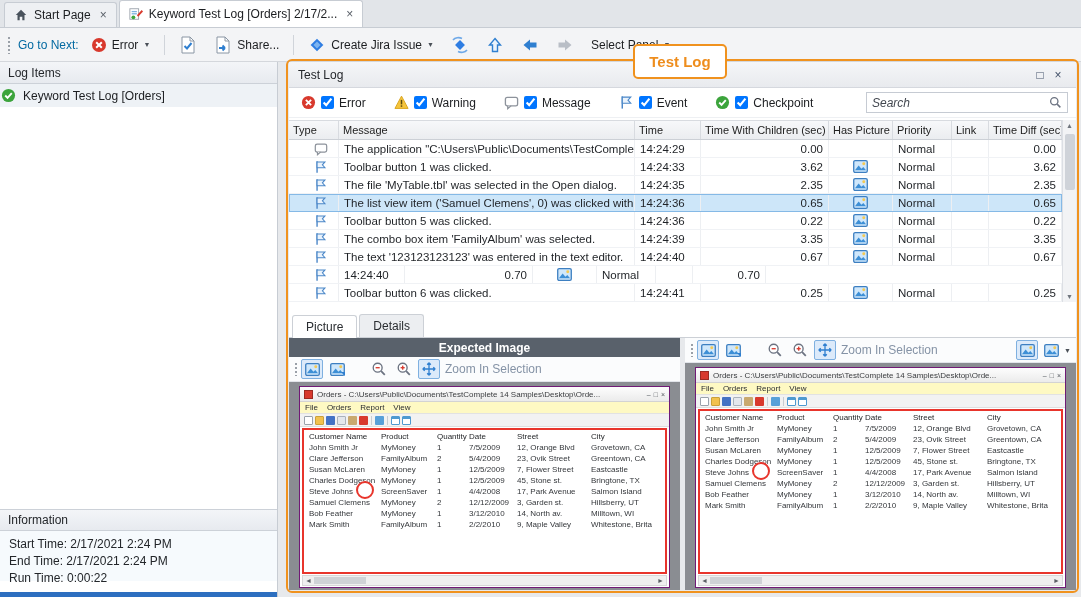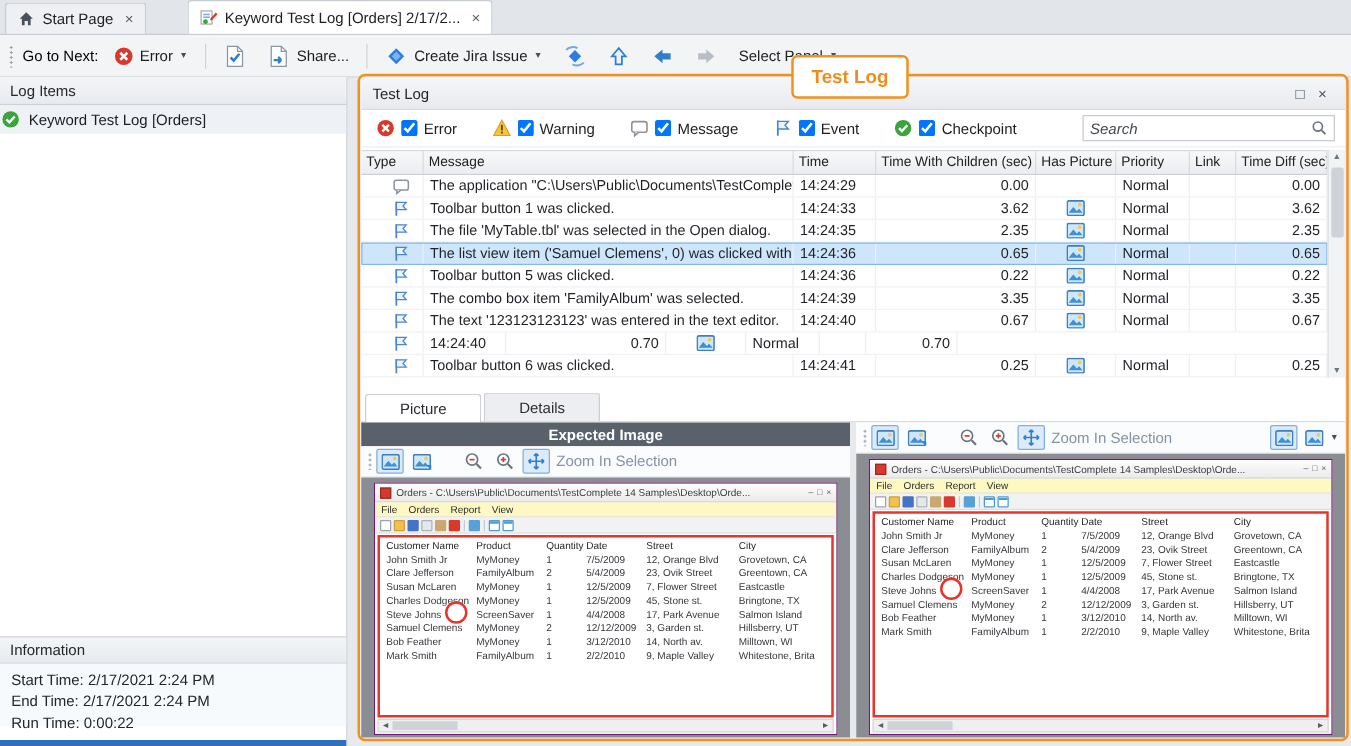--- a/index.html
+++ b/index.html
@@ -2,31 +2,31 @@
 <html><head>
 <meta charset="utf-8">
 <style>
   *{margin:0;padding:0;box-sizing:border-box;}
   body{font-family:"Liberation Sans",sans-serif;background:#d4d7db;}
   .screen{position:relative;width:1081px;height:597px;background:#e7e9ec;overflow:hidden;font-size:12px;color:#1c1e21;}
 
   
   .tabbar{position:absolute;left:0;top:0;width:100%;height:28px;background:#e2e5e9;border-bottom:1px solid #c7ccd3;display:flex;align-items:flex-end;padding-left:4px;}
   .tab{height:25px;display:flex;align-items:center;gap:6px;padding:0 9px;border:1px solid #c7ccd3;border-bottom:none;background:#eef0f3;border-radius:3px 3px 0 0;margin-right:2px;white-space:nowrap;}
-  .tab.active{background:#fff;height:27px;margin-left:31px;}
+  .tab.active{background:#fff;height:27px;}
   .tab .x{color:#5a6069;font-size:12px;line-height:1;margin-left:3px;cursor:default;}
 
   
   .topbar{position:absolute;left:0;top:28px;width:100%;height:34px;background:#f3f4f6;border-bottom:1px solid #d4d7dc;display:flex;align-items:center;gap:7px;padding:0 7px;}
   .grip{width:4px;height:18px;background-image:radial-gradient(#9aa0a8 1px,transparent 1.1px);background-size:4px 4px;}
   .grip.small{height:14px;}
   .sep{width:1px;height:20px;background:#d0d4da;margin:0 2px;}
   .tbtn{display:flex;align-items:center;gap:5px;padding:3px 5px;border-radius:2px;white-space:nowrap;}
   .caret{font-size:7px;color:#4a5058;}
-  .lbl{color:#000000;}
+  .lbl{color:#0369a1;}
 
   
   .left{position:absolute;left:0;top:62px;width:278px;height:535px;background:#fff;border-right:1px solid #c7ccd3;}
   .pane-hd{height:22px;background:linear-gradient(#f3f5f8,#e7eaef);border-bottom:1px solid #ccd1d8;display:flex;align-items:center;padding:0 8px;color:#24272b;}
   .tree-item{display:flex;align-items:center;gap:7px;padding:4px 1px;background:#eef2f6;text-align:center;}
   .info-hd{position:absolute;left:0;top:447px;width:100%;border-top:1px solid #ccd1d8;}
   .info-box{position:absolute;left:0;top:469px;width:100%;height:50px;background:#f6fafd;padding:5px 9px;line-height:17px;color:#23262a;}
   .left-accent{position:absolute;left:0;top:530px;width:100%;height:5px;background:#2d6fc0;}
 
   
@@ -57,21 +57,21 @@
   .cicon{justify-content:flex-end;padding-right:10px;}
   .num{justify-content:flex-end;}
   .cpic{justify-content:center;}
   .lrow.sel{background:#cde6f9;outline:1px solid #85b9e6;outline-offset:-1px;}
   .vscroll{position:absolute;right:0;top:0;width:14px;height:182px;background:#f2f3f5;border-left:1px solid #dcdfe4;}
   .sarr{position:absolute;left:0;width:100%;text-align:center;font-size:7px;color:#6f757d;}
   .sarr{top:2px;} .sarr.sdown{top:auto;bottom:2px;}
   .sthumb{position:absolute;left:2px;top:14px;width:10px;height:56px;background:#cfd3d9;border-radius:2px;}
 
   .dtabs{position:absolute;left:0;top:250px;width:100%;height:26px;display:flex;align-items:flex-end;padding-left:3px;border-bottom:1px solid #ccd0d6;background:#fff;}
-  .dtab{padding:4px 27px;border:1px solid #ccd0d6;border-bottom:none;background:#eceef1;margin-right:2px;border-radius:3px 3px 0 0;color:#2a2d31;}
+  .dtab{padding:4px 13px;border:1px solid #ccd0d6;border-bottom:none;background:#eceef1;margin-right:2px;border-radius:3px 3px 0 0;color:#2a2d31;}
   .dtab.active{background:#fff;position:relative;top:1px;}
 
   .panels{position:absolute;left:0;top:276px;width:787px;height:252px;display:flex;gap:5px;background:#e7e9ec;}
   .ipanel{width:391px;display:flex;flex-direction:column;background:#fff;}
   .ip-header{height:19px;background:#59616b;color:#fff;font-weight:bold;font-size:12px;display:flex;align-items:center;justify-content:center;}
   .ip-toolbar{height:25px;background:#fbfcfd;border-bottom:1px solid #e2e5ea;display:flex;align-items:center;gap:3px;padding:0 5px;}
   .ib{position:relative;display:inline-flex;align-items:center;justify-content:center;width:22px;height:20px;border:1px solid transparent;border-radius:2px;}
   .ib.toggled{background:#dceafa;border-color:#7fb0e0;}
   .mini-arrow{position:absolute;right:2px;bottom:2px;width:0;height:0;border-left:4px solid transparent;border-top:4px solid #2f7fd0;}
   .tb-gap{width:14px;}

